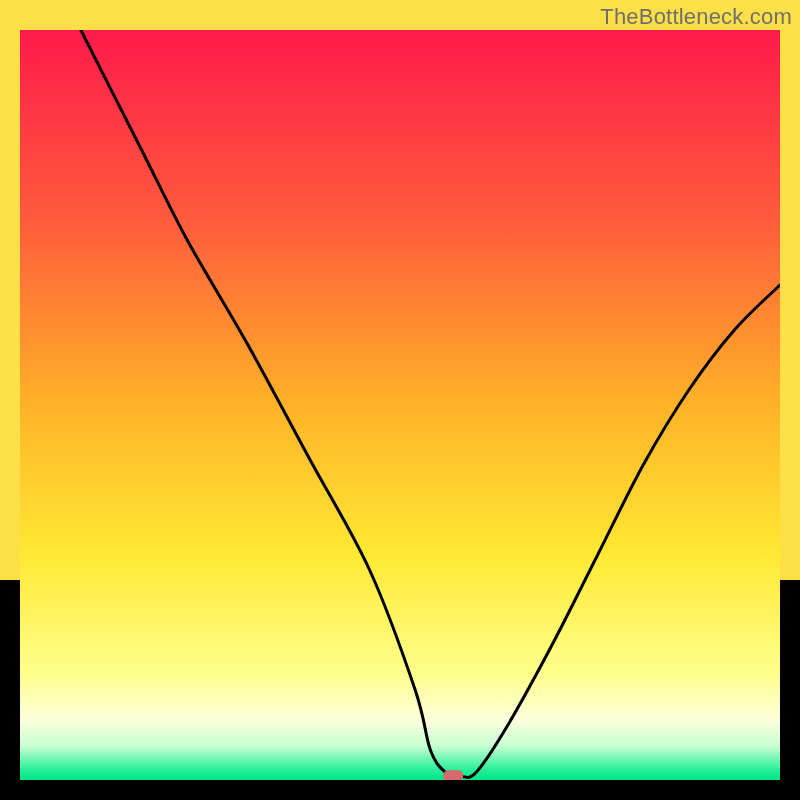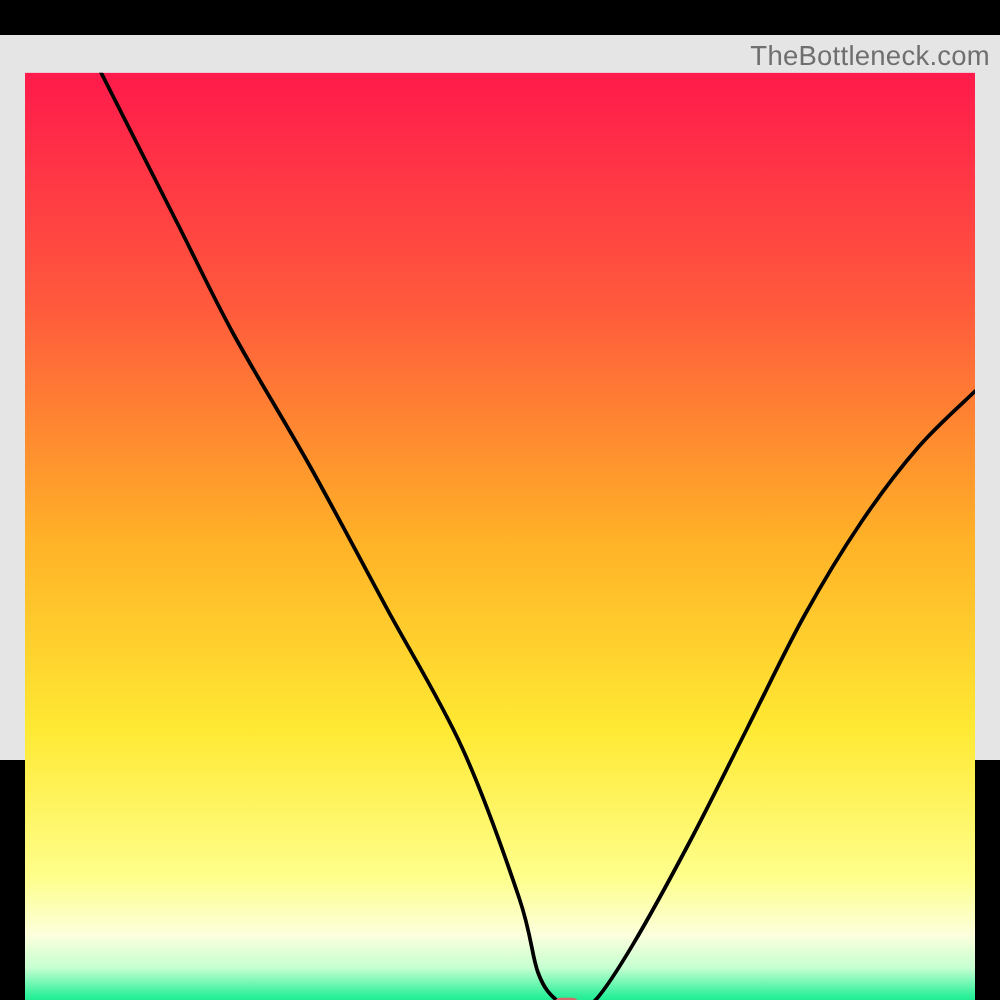--- a/index.html
+++ b/index.html
@@ -8,22 +8,21 @@
     width: 800px;
     height: 800px;
     background: #000;
     overflow: hidden;
     font-family: Arial, Helvetica, sans-serif;
   }
   .frame {
     position: relative;
     width: 800px;
     height: 580px;
-    background: #e5e5e5;
-    margin-top: 28px;
+    background: #fde047;
   }
   .watermark {
     position: absolute;
     top: 4px;
     right: 8px;
     color: #6f6f6f;
     font-size: 22px;
     font-weight: 400;
     letter-spacing: 0.2px;
     z-index: 5;

